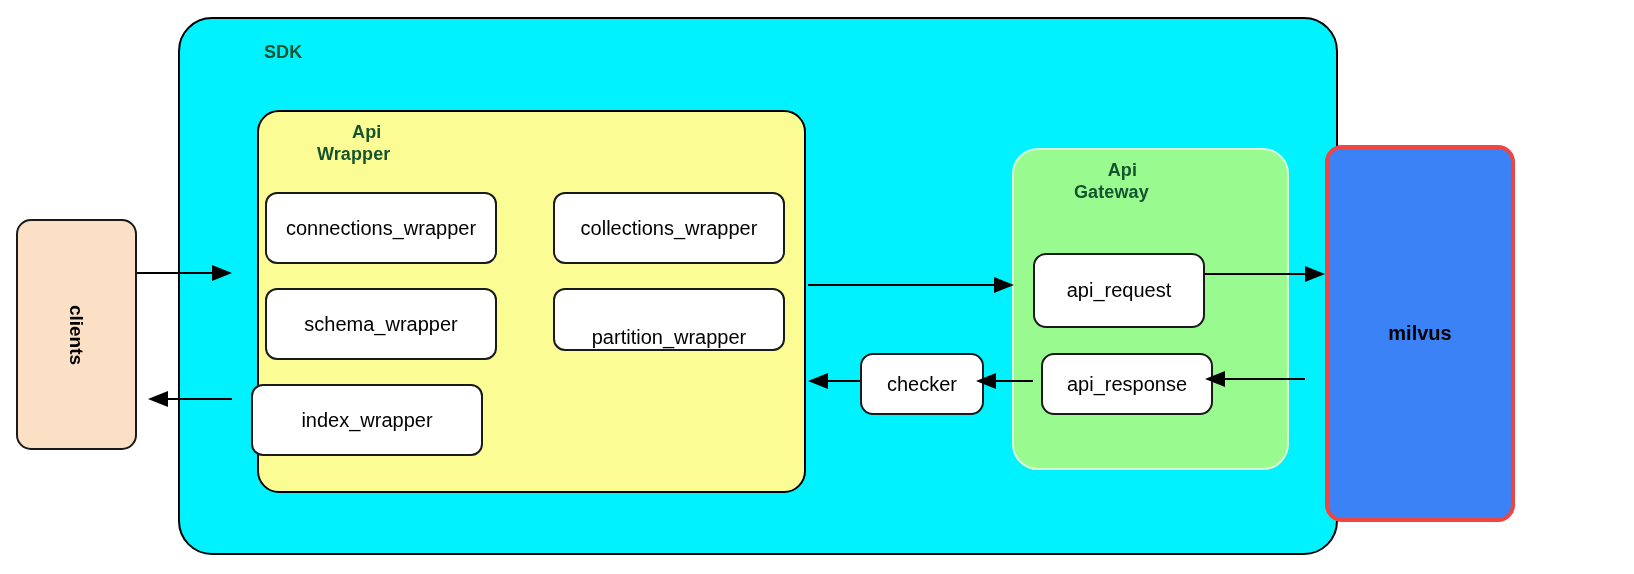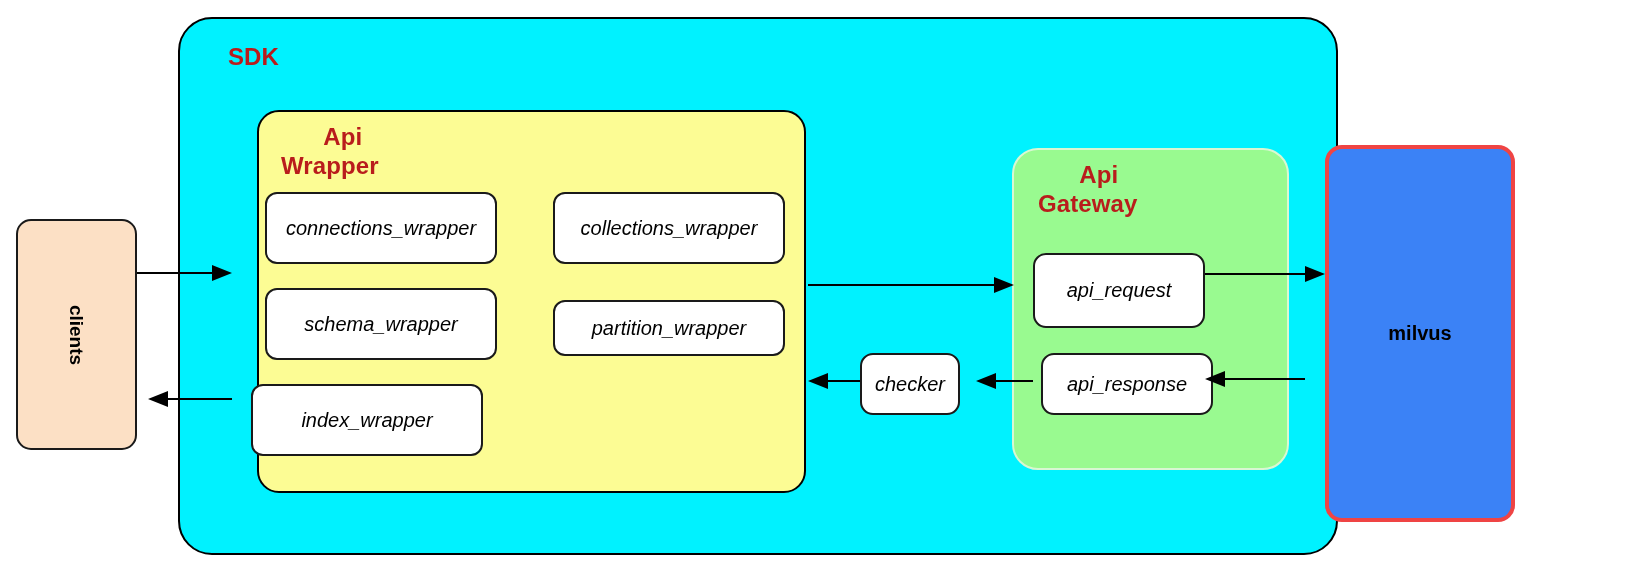--- a/index.html
+++ b/index.html
@@ -47,38 +47,38 @@
     border-radius: 26px;
     background: #99fa90;
     align-items: flex-start;
     justify-content: flex-start;
   }
 
   
   .group-title {
     position: absolute;
     font-weight: bold;
-    font-size: 24px;
-    color: #b91c1c;
+    font-size: 18px;
+    color: #14532d;
     line-height: 1.22;
     white-space: pre-line;
     letter-spacing: 0.1px;
+    margin-left: 36px;
   }
   .title-sdk   { left: 48px;  top: 23px; }
   .title-wrapper { left: 22px; top: 10px; text-indent: 26px; }
   .title-gateway { left: 24px; top: 10px; text-indent: 22px; }
 
   
   .node {
     border: 2px solid #1a1a1a;
     border-radius: 12px;
     background: #ffffff;
     font-size: 20px;
     color: #000000;
-    font-style: italic;
   }
   .node-sm {
     border-radius: 13px;
     font-size: 20px;
   }
   .node-clients {
     border: 2px solid #1a1a1a;
     border-radius: 15px;
     background: #fce0c5;
     font-size: 19px;
@@ -131,36 +131,36 @@
   <div class="box node" style="left:265px; top:192px; width:232px; height:72px;">
     <span>connections_wrapper</span>
   </div>
   <div class="box node" style="left:553px; top:192px; width:232px; height:72px;">
     <span>collections_wrapper</span>
   </div>
 
   <div class="box node" style="left:265px; top:288px; width:232px; height:72px;">
     <span>schema_wrapper</span>
   </div>
-  <div class="box node" style="left:553px; top:300px; width:232px; height:56px;">
+  <div class="box node" style="left:553px; top:288px; width:232px; height:63px;align-items:flex-end;">
     <span>partition_wrapper</span>
   </div>
 
   <div class="box node" style="left:251px; top:384px; width:232px; height:72px;">
     <span>index_wrapper</span>
   </div>
 
   <div class="box node node-sm" style="left:1033px; top:253px; width:172px; height:75px;">
     <span>api_request</span>
   </div>
   <div class="box node node-sm" style="left:1033px; top:353px; width:172px; height:62px;margin-left:8px;">
     <span>api_response</span>
   </div>
 
-  <div class="box node node-sm" style="left:860px; top:353px; width:100px; height:62px;">
+  <div class="box node node-sm" style="left:860px; top:353px; width:124px; height:62px;">
     <span>checker</span>
   </div>
 
   <div class="box node-clients" style="left:16px; top:219px; width:121px; height:231px;">
     <span class="vtext">clients</span>
   </div>
 
   <div class="box node-milvus" style="left:1325px; top:145px; width:190px; height:377px;">
     <span>milvus</span>
   </div>

